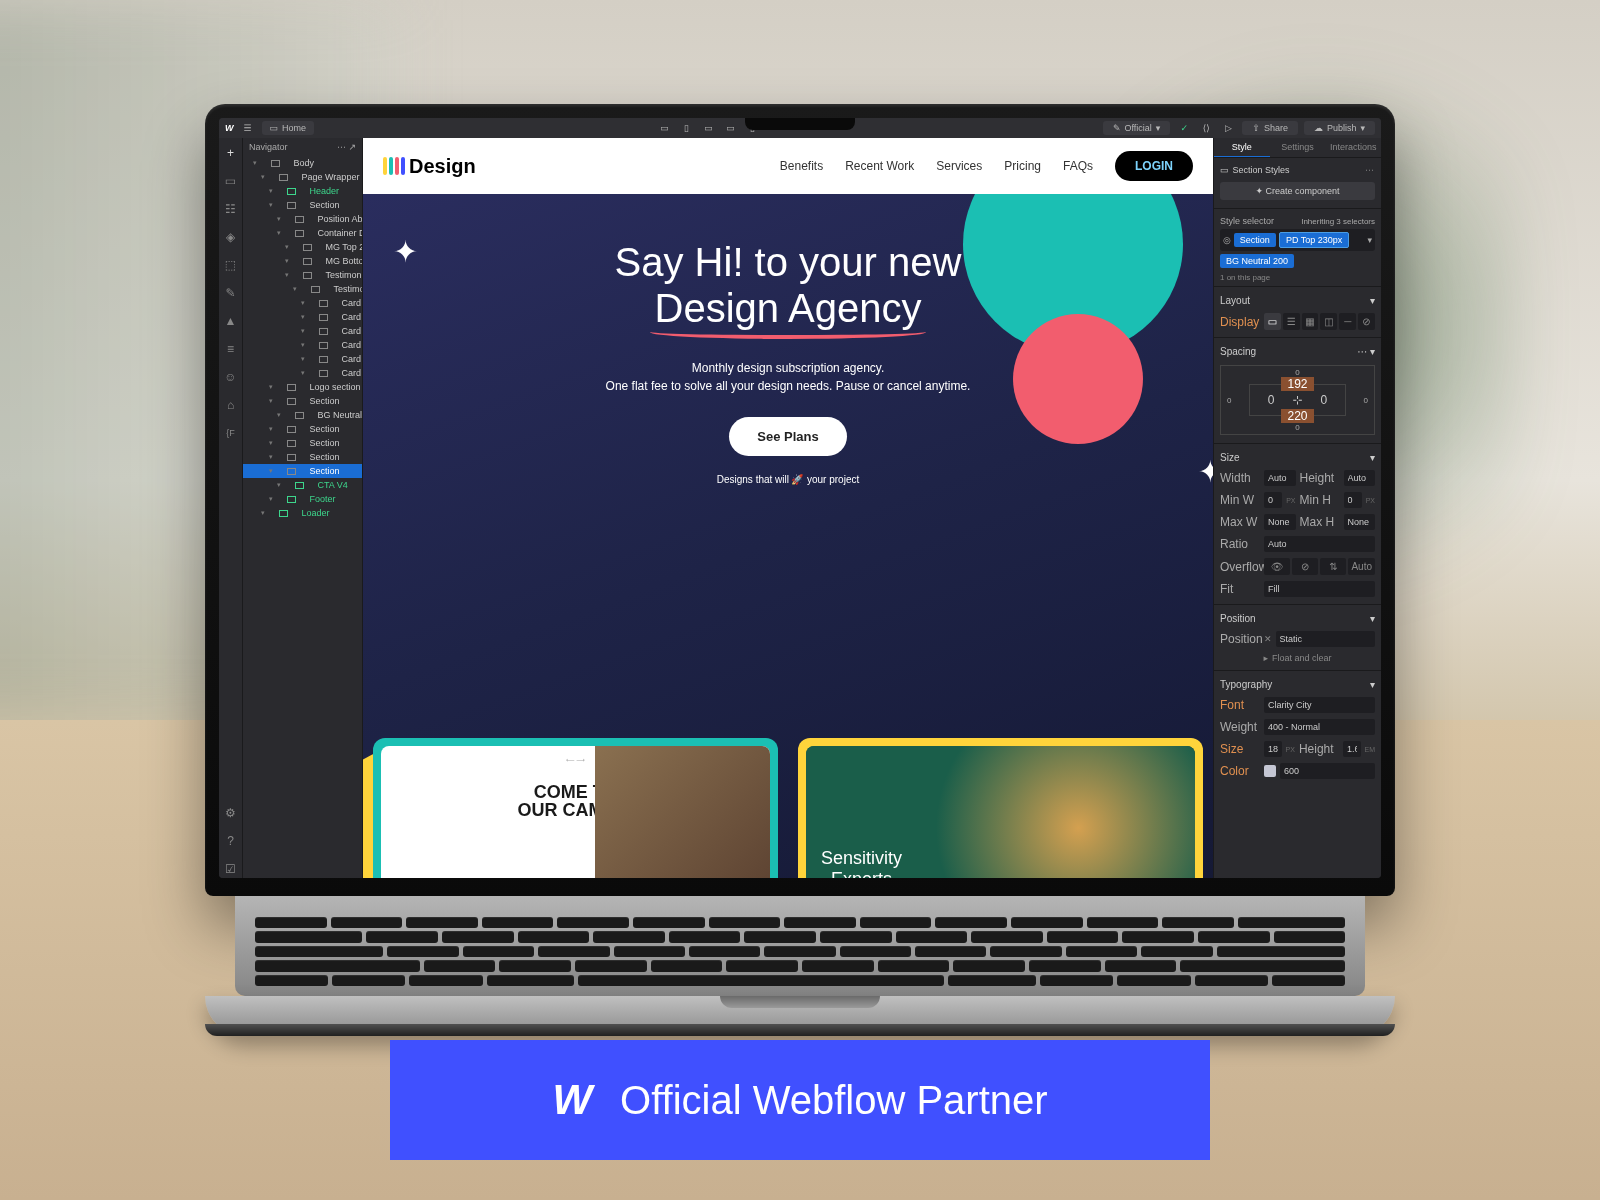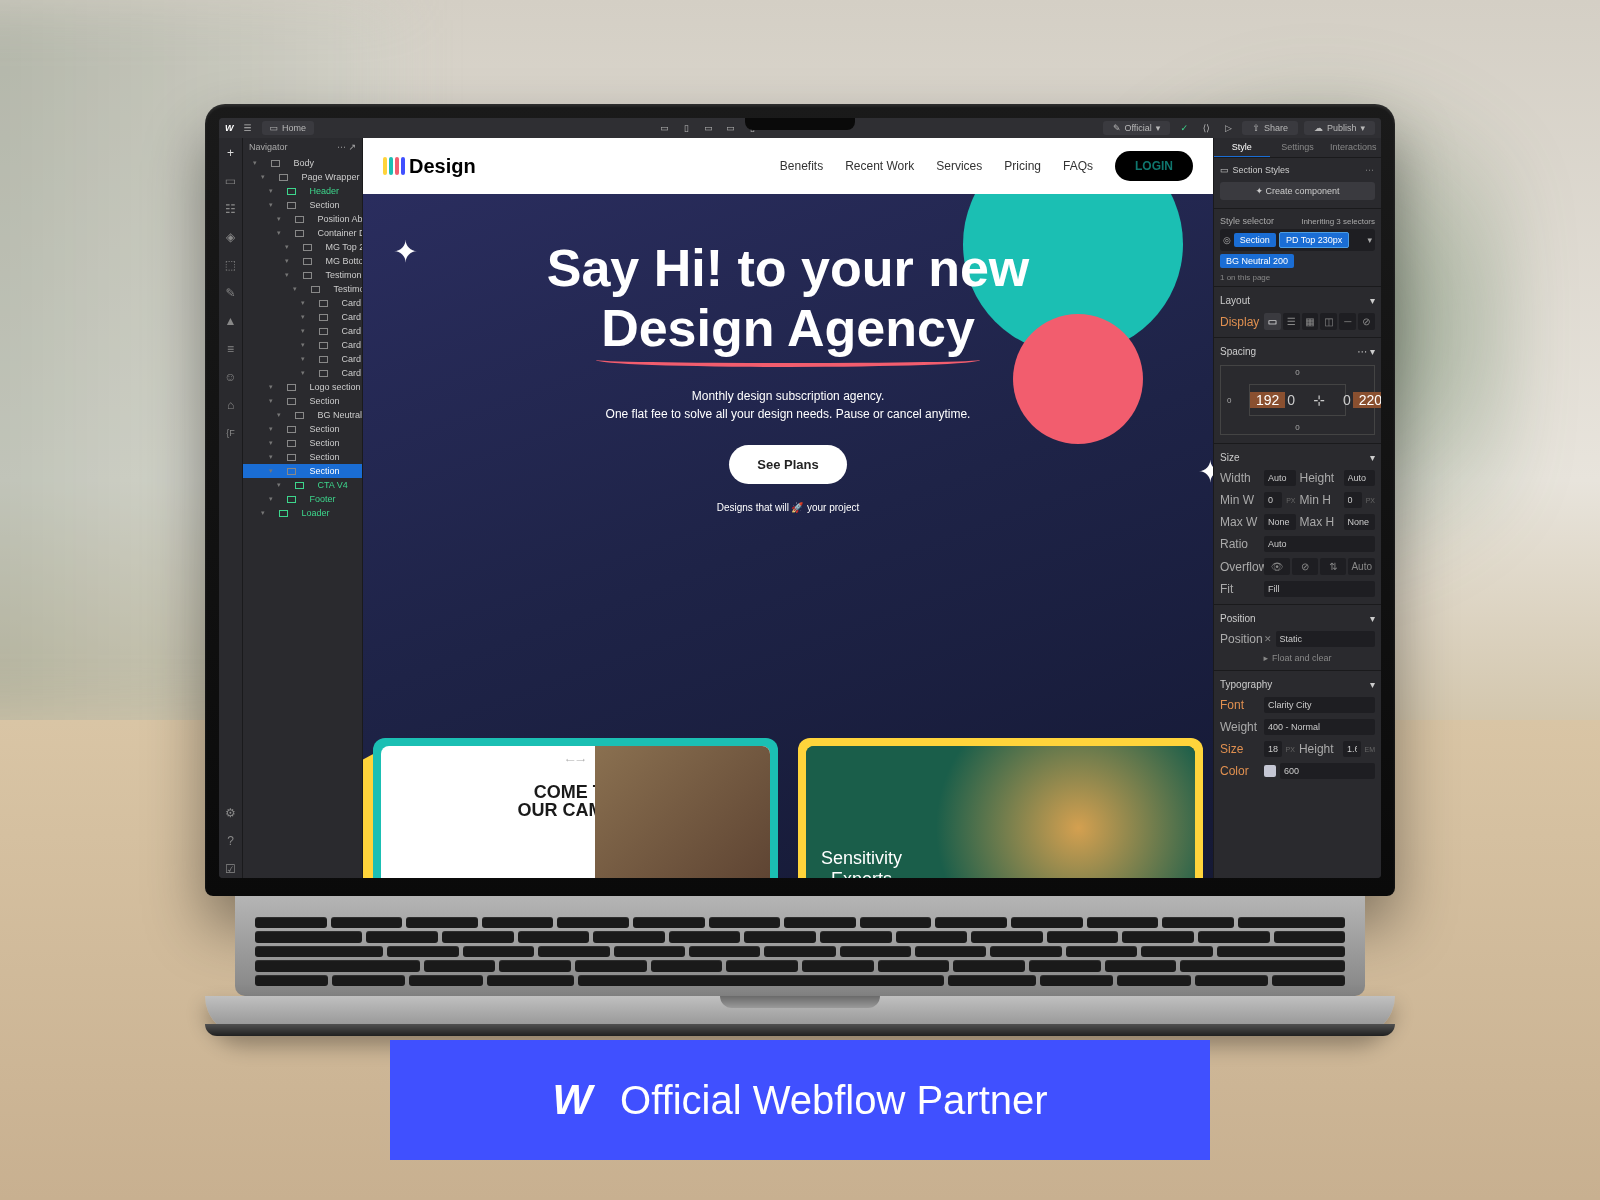--- a/index.html
+++ b/index.html
@@ -50,29 +50,29 @@
 .indent1 { padding-left: 10px; } .indent2 { padding-left: 18px; } .indent3 { padding-left: 26px; } .indent4 { padding-left: 34px; } .indent5 { padding-left: 42px; } .indent6 { padding-left: 50px; } .indent7 { padding-left: 58px; }
 
 
 .canvas { flex: 1; background: #1e1e22; overflow: hidden; }
 .site { background: #fff; height: 100%; overflow: hidden; position: relative; }
 .site-nav { height: 56px; display: flex; align-items: center; padding: 0 20px; gap: 24px; }
 .site-logo { font-size: 20px; font-weight: 800; display: flex; align-items: center; gap: 4px; }
 .logo-bars { display: flex; gap: 2px; }
 .logo-bar { width: 4px; height: 18px; border-radius: 2px; }
 .site-nav-links { margin-left: auto; display: flex; gap: 22px; font-size: 12px; font-weight: 500; color: #333; align-items: center; }
-.login-btn { background: #000; color: #0f766e; border-radius: 20px; padding: 8px 20px; font-size: 12px; font-weight: 600; }
+.login-btn { background: #000; color: #7dd3fc; border-radius: 20px; padding: 8px 20px; font-size: 12px; font-weight: 600; }
 
 .hero { height: calc(100% - 56px); background: linear-gradient(160deg, #2a2d5e 0%, #1e2347 50%, #151935 100%); position: relative; overflow: hidden; color: #fff; text-align: center; padding-top: 45px; }
 .hero::after { content: ''; position: absolute; bottom: -180px; left: -80px; width: 320px; height: 320px; background: #ffd43b; border-radius: 50%; }
 .circle-teal { position: absolute; top: -60px; right: 30px; width: 220px; height: 220px; background: #1bbfb3; border-radius: 50%; }
 .circle-pink { position: absolute; top: 120px; right: 70px; width: 130px; height: 130px; background: #f25d6e; border-radius: 50%; }
 .spark-l { position: absolute; top: 40px; left: 30px; color: #fff; font-size: 30px; }
 .spark-r { position: absolute; top: 260px; right: -10px; color: #fff; font-size: 30px; }
-.hero h1 { font-size: 52px; font-weight: 700; line-height: 1.15; position: relative; z-index: 2; }
+.hero h1 { font-size: 40px; font-weight: 400; line-height: 1.15; position: relative; z-index: 2; }
 .underline-word { position: relative; display: inline-block; }
 .underline-word::after { content: ''; position: absolute; left: -5px; right: -5px; bottom: -8px; height: 10px; border-bottom: 4px solid #f25d6e; border-radius: 50%; }
 .hero-sub { margin-top: 30px; font-size: 12px; }
 .hero-sub2 { font-size: 12px; margin-top: 4px; }
 .see-plans { display: inline-block; margin-top: 24px; background: #fff; color: #222; font-weight: 600; padding: 12px 28px; border-radius: 24px; font-size: 13px; }
 .hero-tag { margin-top: 18px; font-size: 10px; }
 
 .cards-row { position: absolute; bottom: -40px; left: 0; right: 0; display: flex; gap: 20px; padding: 0 10px; z-index: 3; }
 .card { flex: 1; height: 180px; border-radius: 12px; padding: 8px; overflow: hidden; }
 .card-a { background: #1bbfb3; }
@@ -92,21 +92,21 @@
 .rp-label { color: #e09050; width: 40px; font-size: 12px; }
 .rp-label.nrm { color: #aaa; }
 .rp-input { background: #1e1e22; border: none; color: #ccc; font-size: 9px; padding: 3px 4px; border-radius: 2px; flex: 1; min-width: 0; }
 .rp-header { display: flex; justify-content: space-between; padding: 4px 0; color: #ccc; font-size: 10px; cursor: pointer; }
 .sel-tag { background: #1a6dd4; color: #fff; border-radius: 2px; padding: 2px 6px; font-size: 9px; }
 .sel-tag.combo { background: #1a6dd4; border: 1px solid #4a9de4; }
 .btn-row { display: flex; gap: 2px; }
 .toggle-btn { flex: 1; background: #1e1e22; padding: 3px; text-align: center; border-radius: 2px; cursor: pointer; color: #888; font-size: 10px; }
 .toggle-btn.active { background: #3a3a3f; color: #fff; }
 .spacing-box { position: relative; border: 1px solid #444; height: 70px; margin: 4px 0; display: flex; align-items: center; justify-content: center; }
-.spacing-inner { position: absolute; inset: 18px 28px; border: 1px solid #444; display: flex; align-items: center; justify-content: flex-start; font-size: 14px; gap: 2px; }
+.spacing-inner { position: absolute; inset: 18px 28px; border: 1px solid #444; display: flex; flex-direction: column; align-items: center; justify-content: center; font-size: 12px; gap: 2px; }
 .sp-val { position: absolute; font-size: 8px; color: #aaa; }
 .color-swatch { width: 12px; height: 12px; border-radius: 2px; background: #c5c7d4; }
 .create-comp { background: #3a3a3f; border-radius: 3px; text-align: center; padding: 4px; margin: 4px 0; cursor: pointer; }
 .dots-icon { color: #888; letter-spacing: 1px; }
 
 
 .banner { position: absolute; bottom: 40px; left: 50%; transform: translateX(-50%); width: 820px; height: 120px; background: #4050ff; display: flex; align-items: center; justify-content: center; gap: 28px; z-index: 50; }
 .banner-text { color: #fff; font-size: 40px; font-weight: 500; }
 .wf-logo-b { color: #fff; font-size: 42px; font-weight: 900; font-style: italic; }
 </style>

